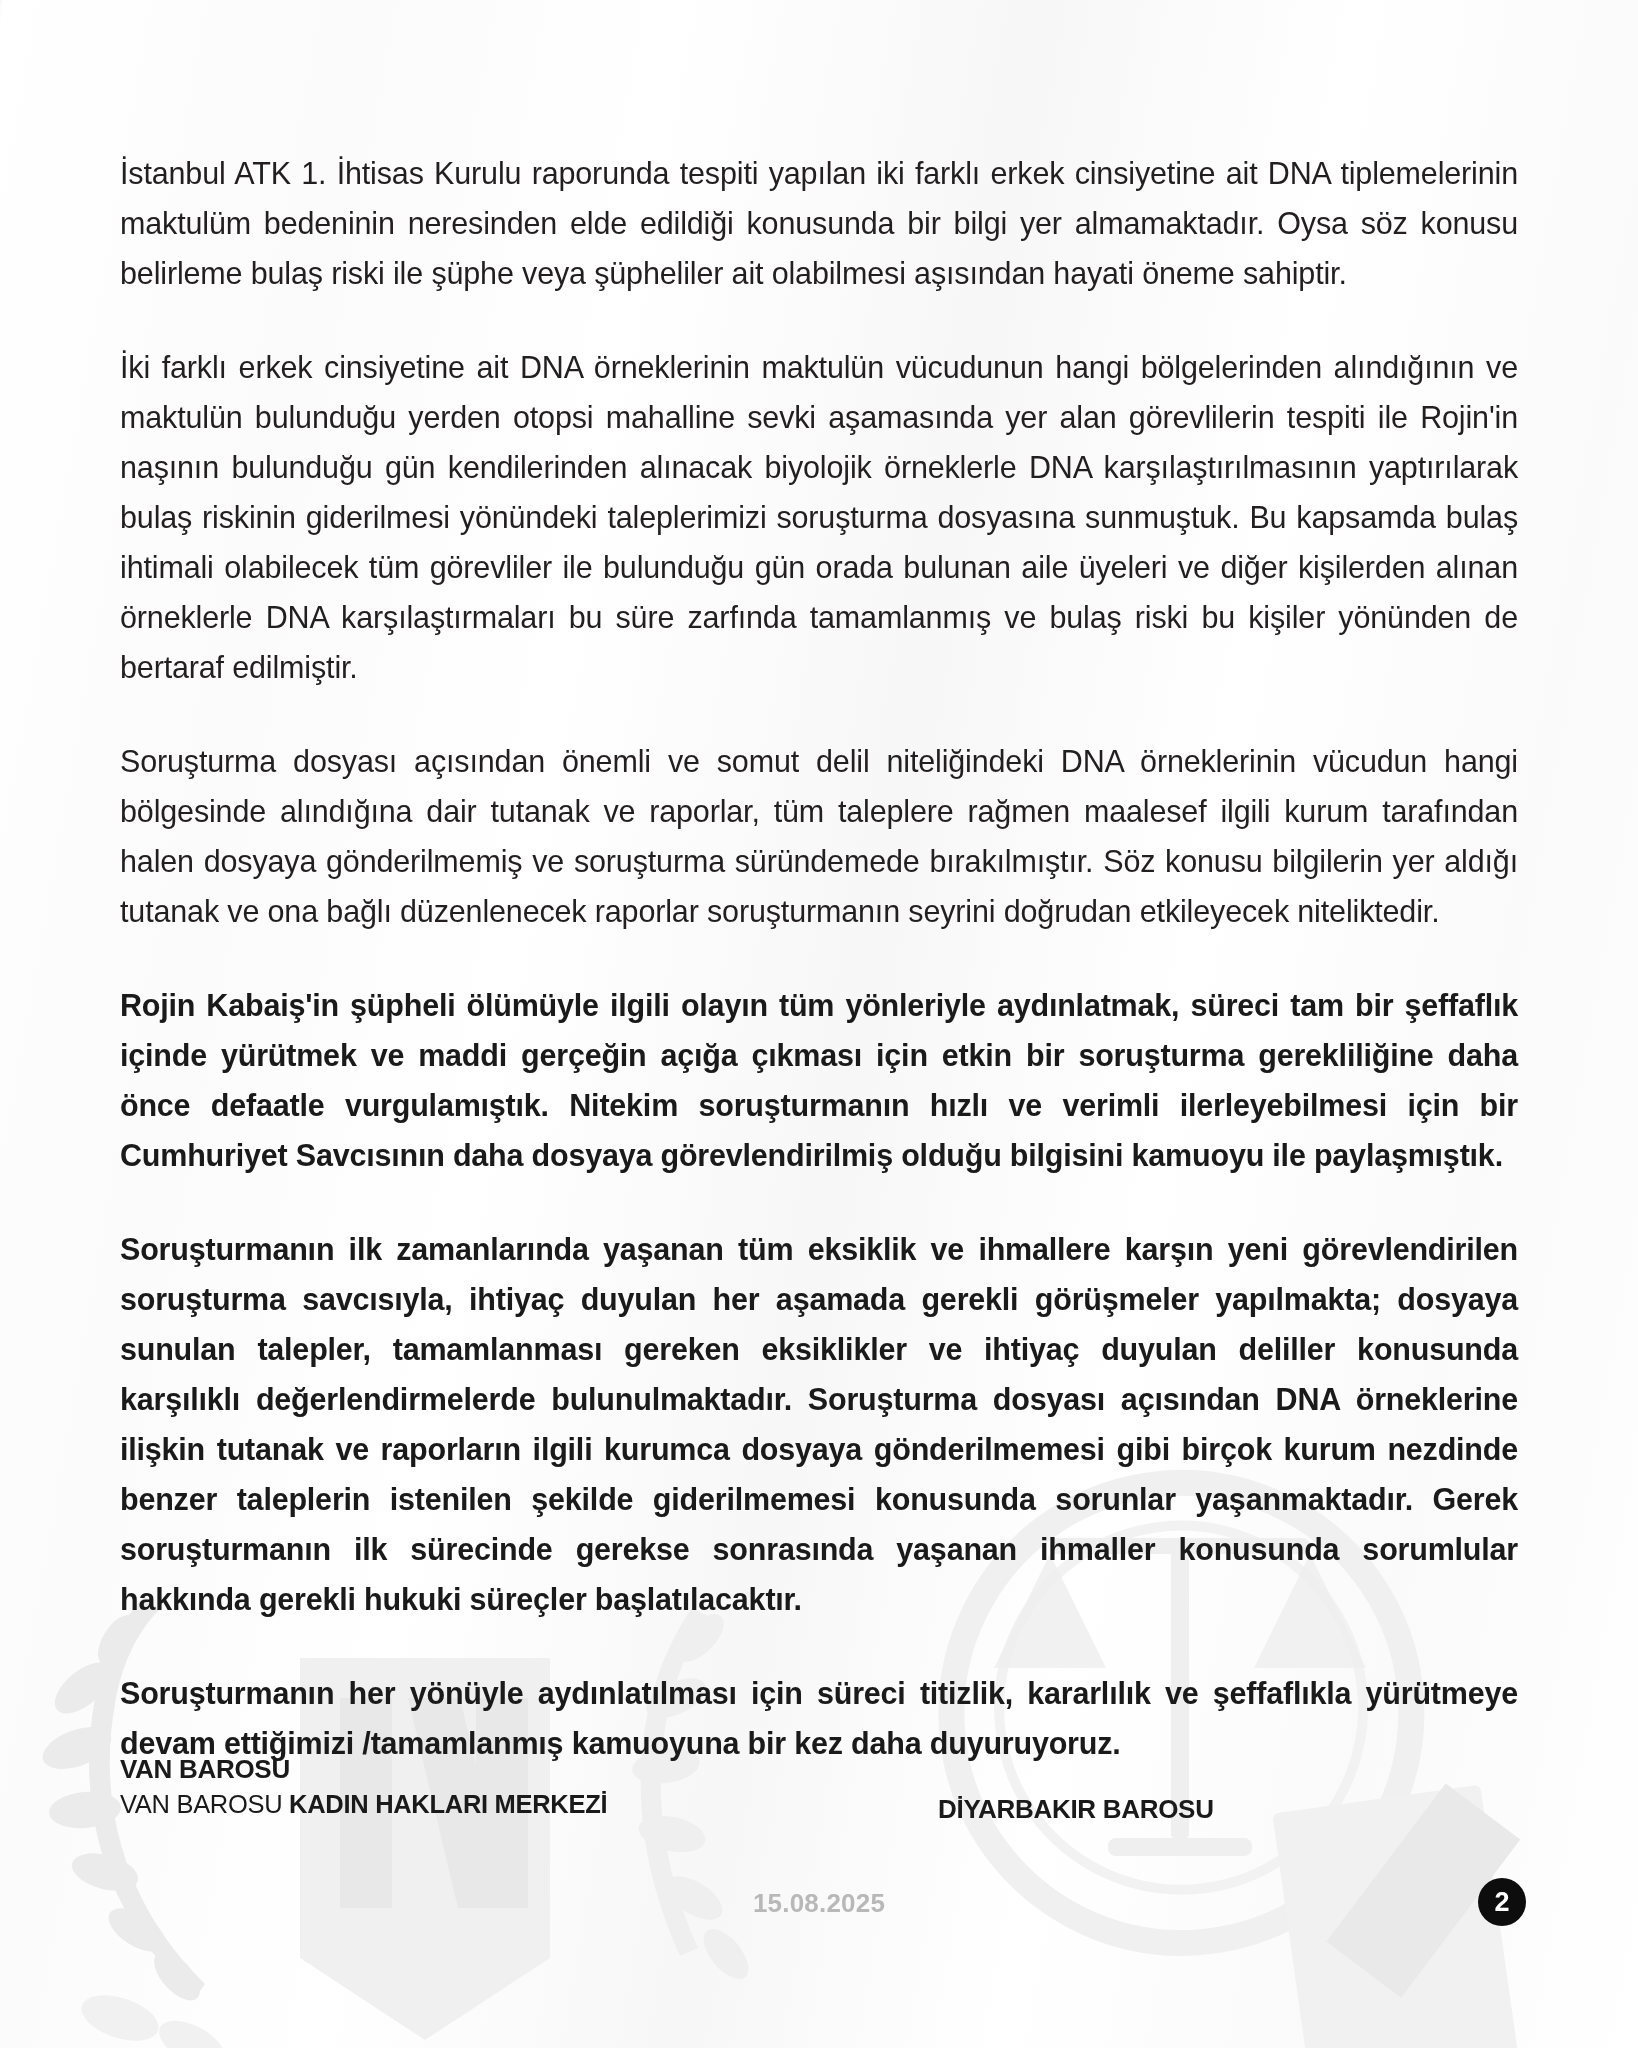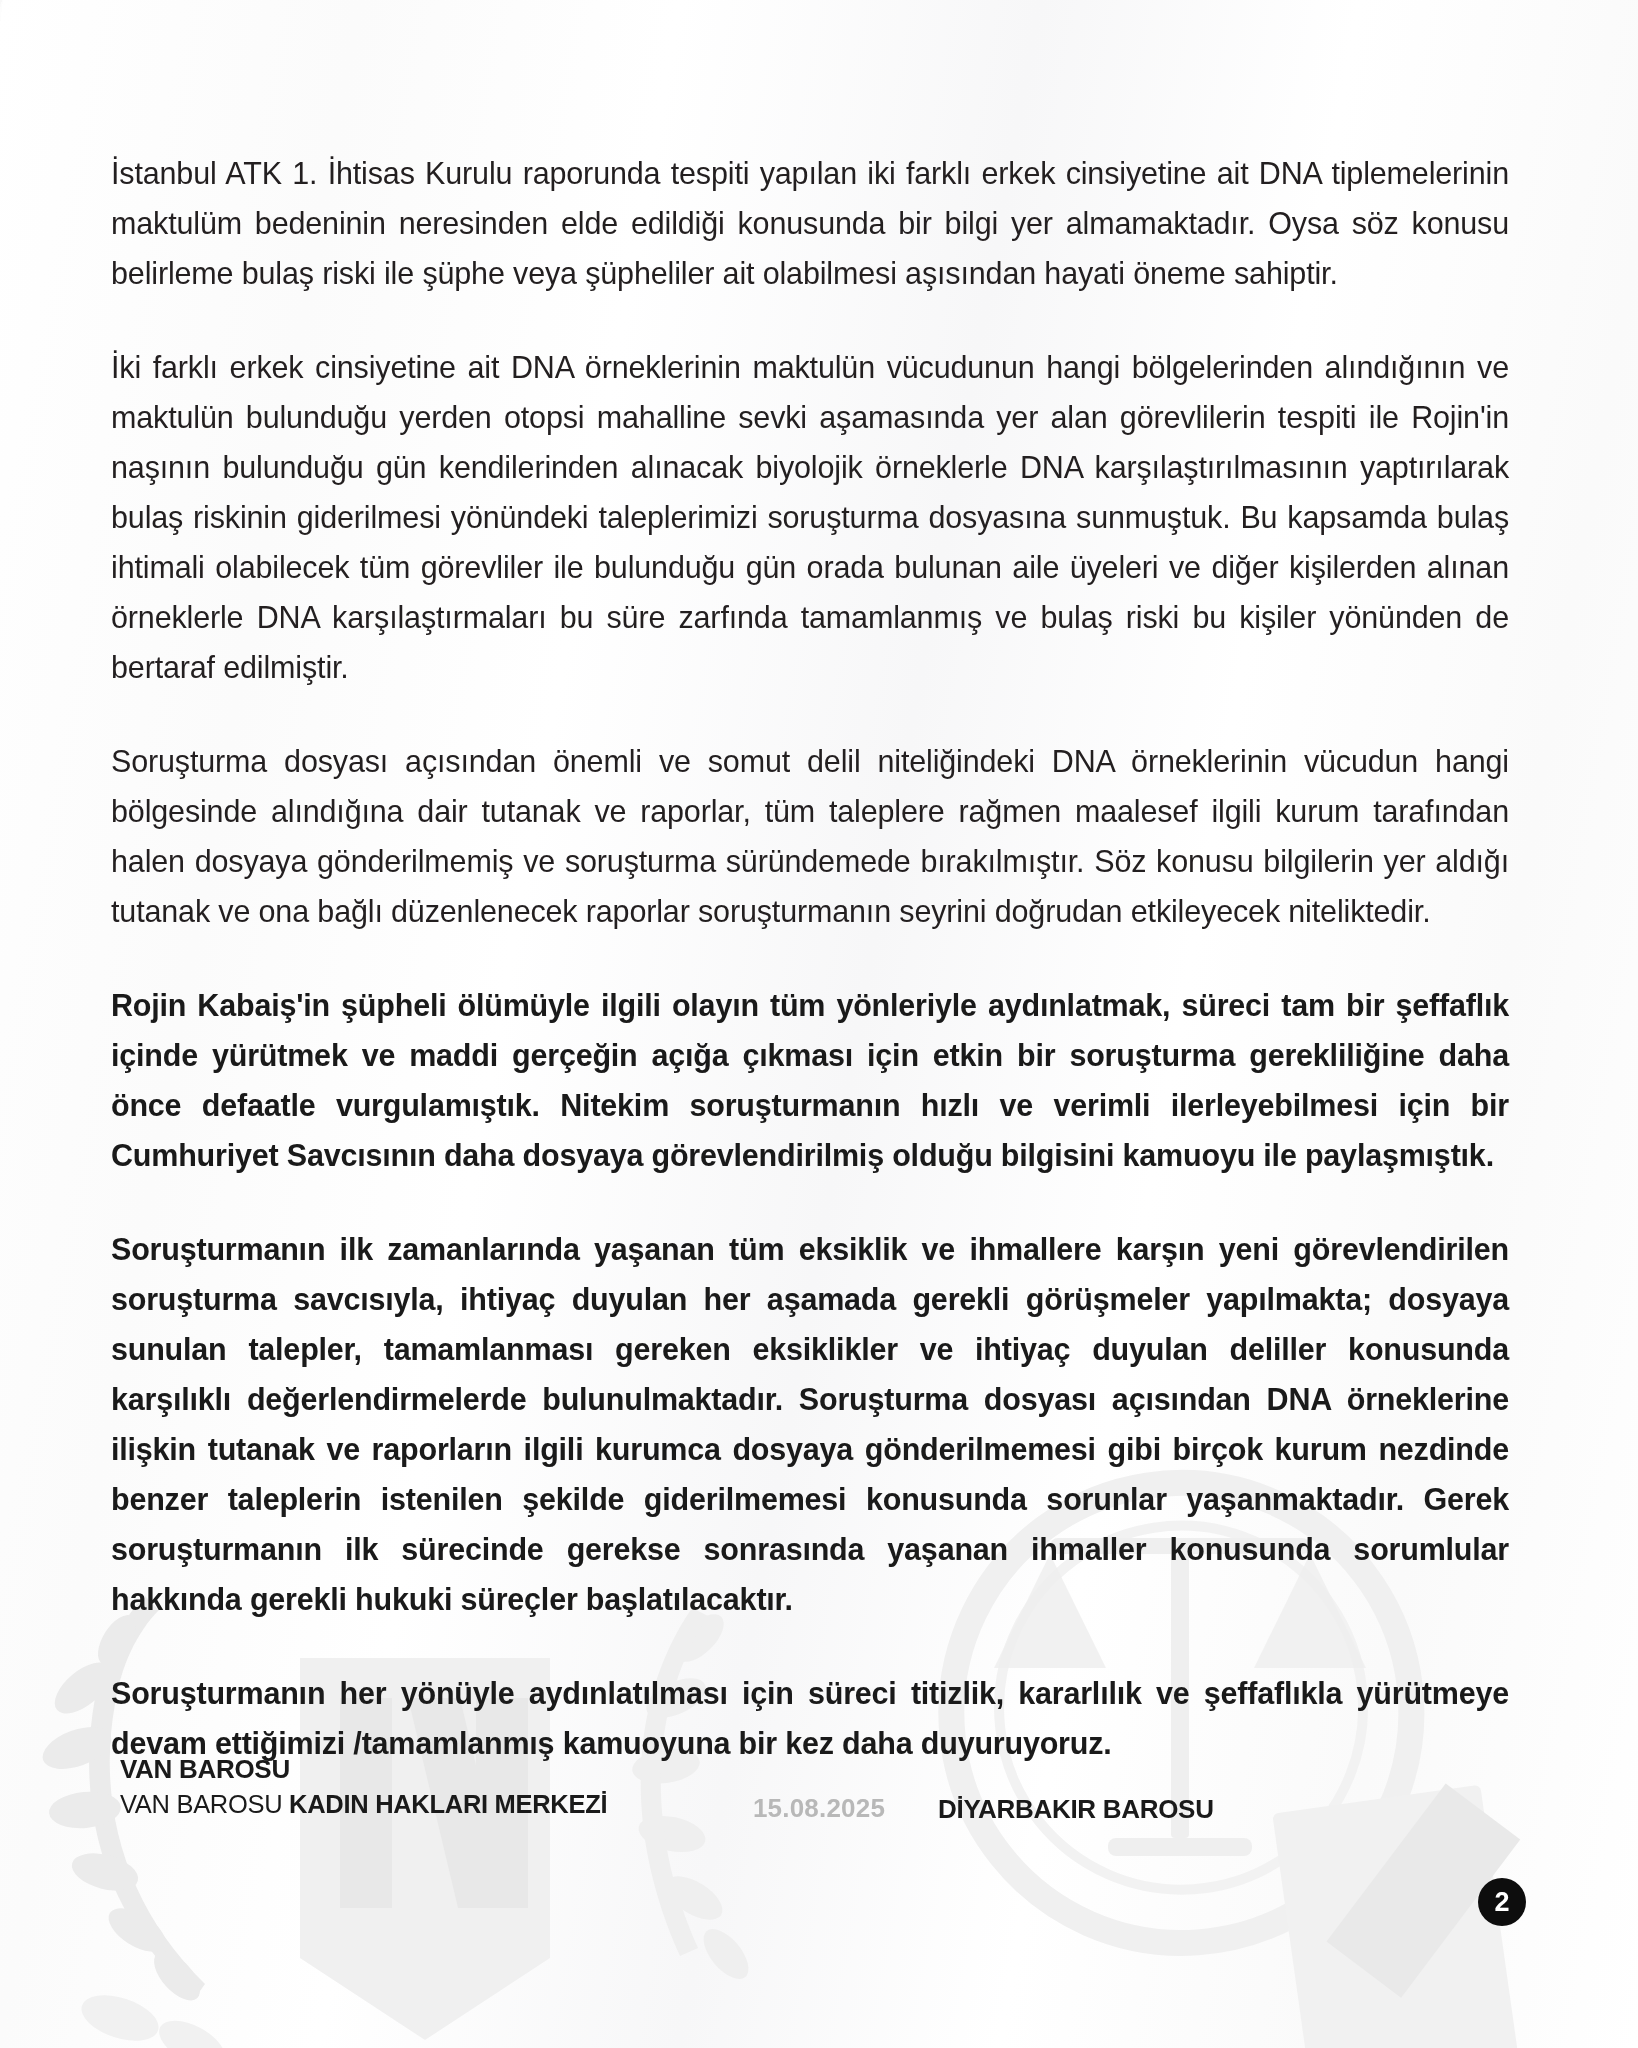--- a/index.html
+++ b/index.html
@@ -46,21 +46,21 @@
     bottom: -40px;
     height: 760px;
     pointer-events: none;
     opacity: 1;
   }
   .wm-svg { width: 100%; height: 100%; display: block; }
 
   
   .content {
     position: absolute;
-    left: 111px;
+    left: 120px;
     top: 148px;
     width: 1398px;
   }
 
   p.body-text {
     font-size: 30.5px;
     line-height: 50px;
     color: #231f20;
     text-align: justify;
     text-justify: inter-word;
@@ -107,21 +107,21 @@
     color: #1a1a1a;
     letter-spacing: -0.3px;
     line-height: 36px;
     white-space: nowrap;
   }
   .sig-sub b { font-weight: 700; text-align: right; }
 
   
   .footer-date {
     position: absolute;
-    top: 1793px;
+    top: 1888px;
     left: 0;
     width: 1638px;
     text-align: center;
     font-size: 26px;
     font-weight: 700;
     color: #b8b8b8;
     letter-spacing: 0.2px;
   }
 
   .page-badge {

